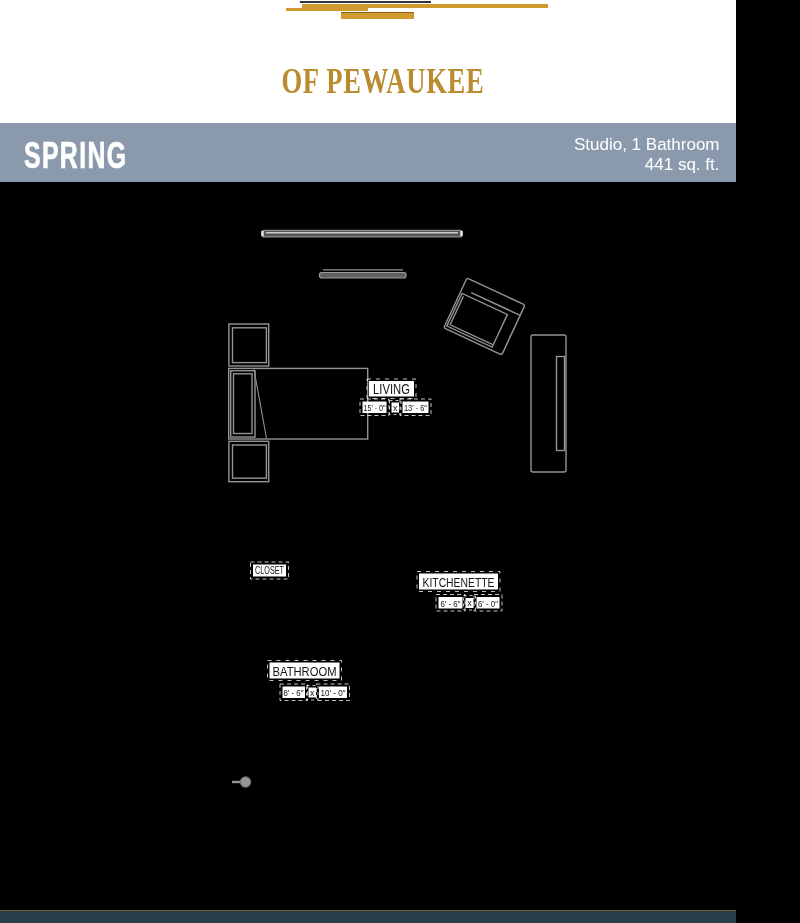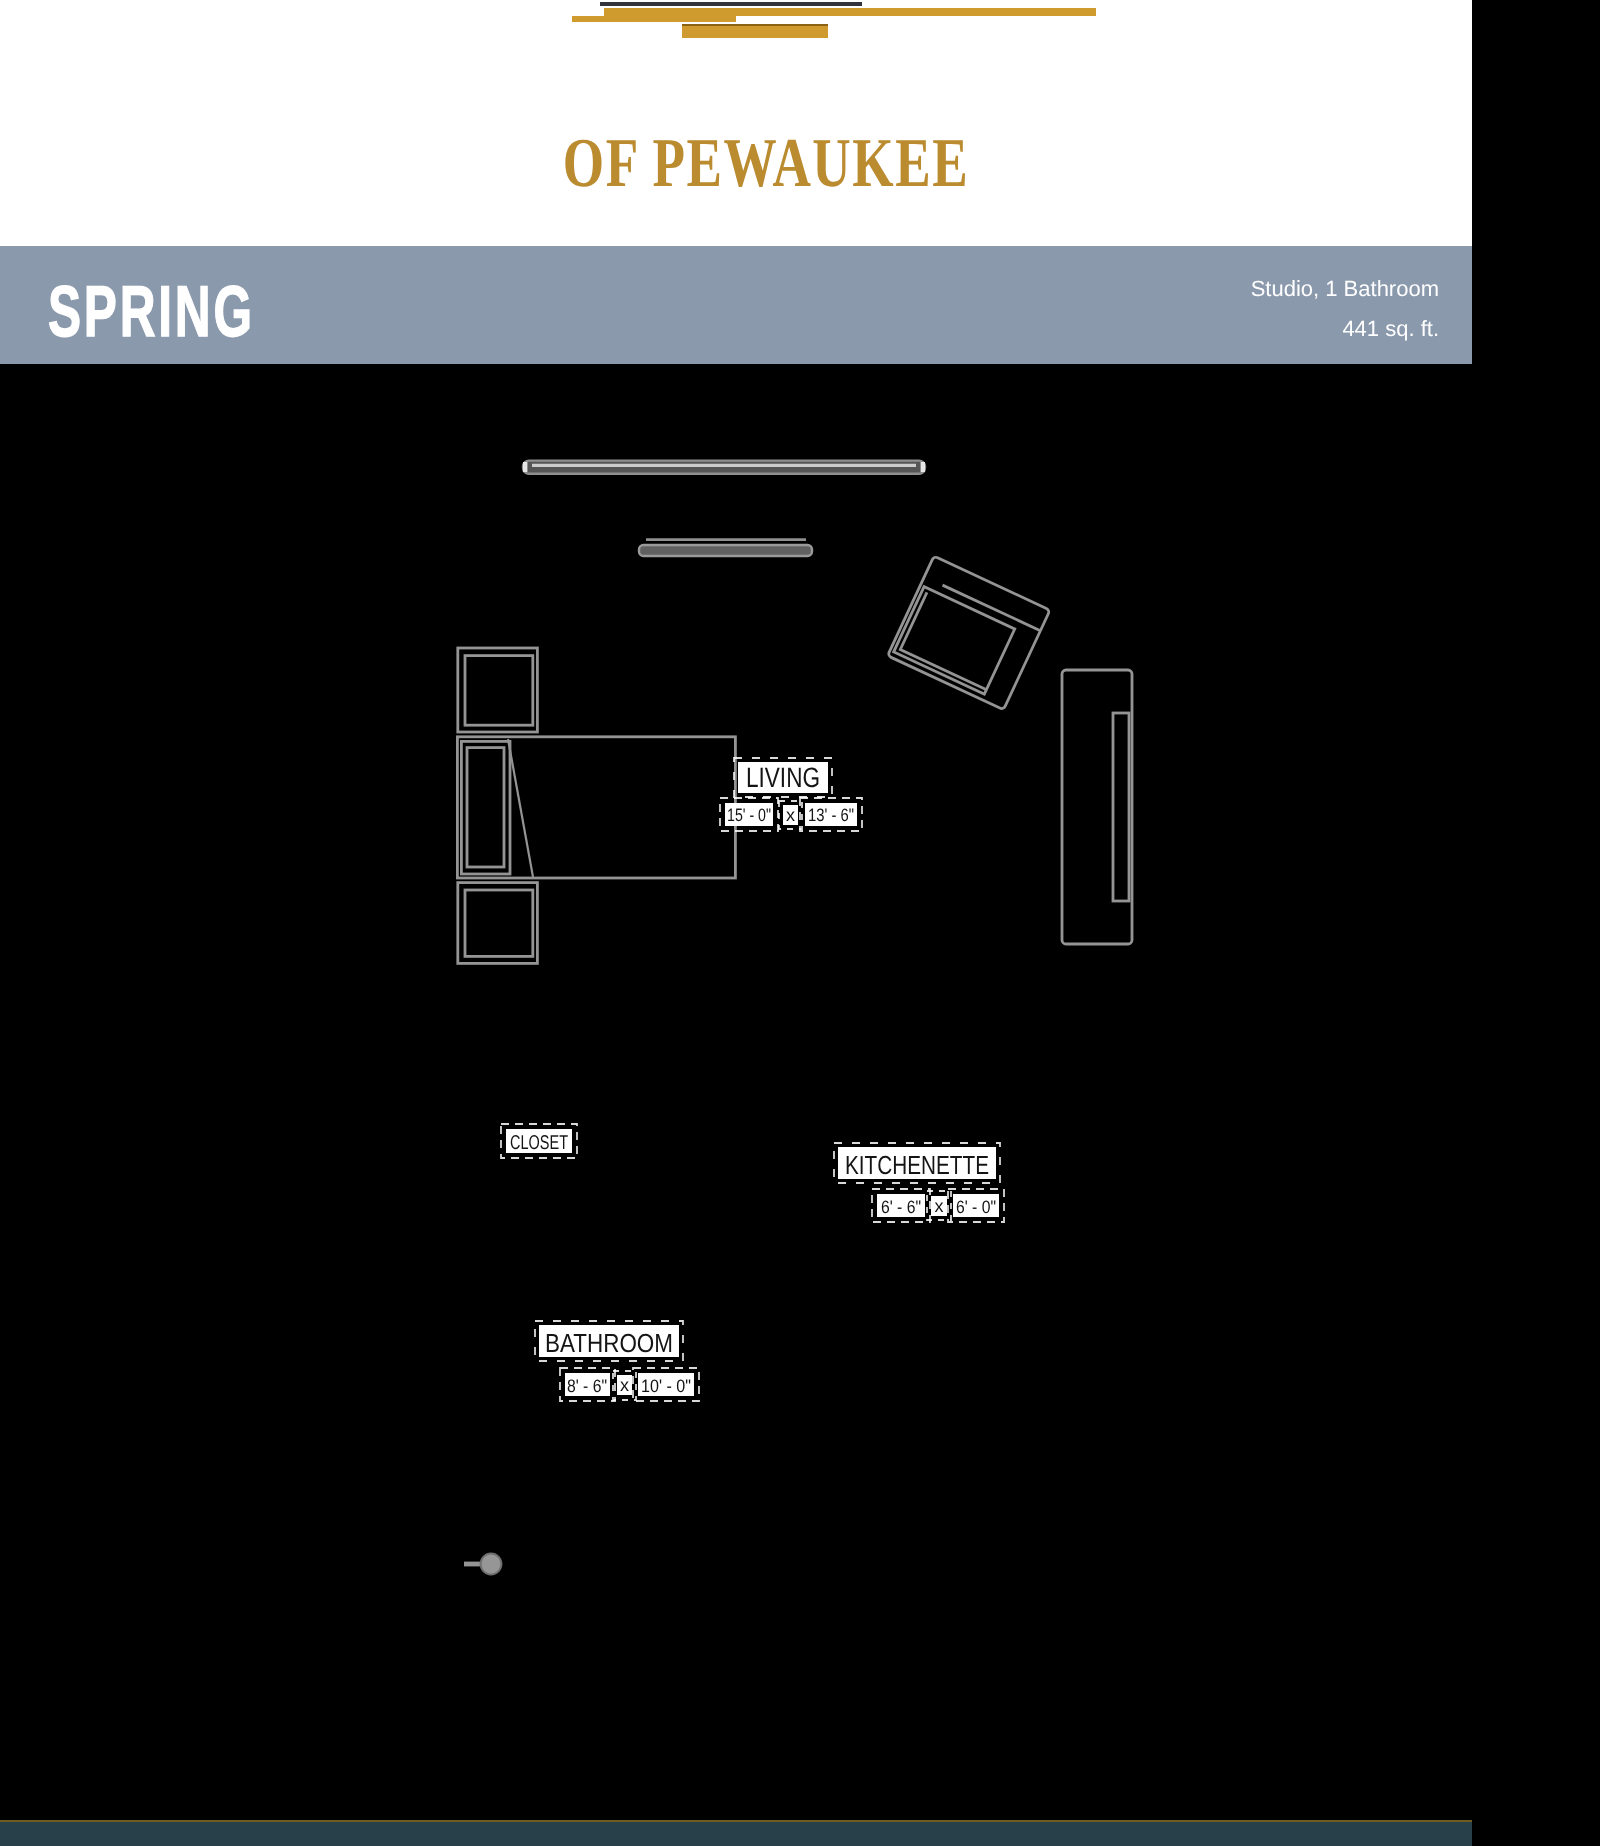--- a/index.html
+++ b/index.html
@@ -19,21 +19,21 @@
   <div class="abs" style="left:286px;top:8px;width:82px;height:2.5px;background:#cf9b2e;"></div>
 
   <div class="abs" style="left:341px;top:11.5px;width:73px;height:6px;background:#cf9b2e;border-top:1px solid #8a6414;"></div>
 
   <div class="abs" style="left:382.5px;top:62px;font-family:'Liberation Serif',serif;font-weight:bold;font-size:35px;letter-spacing:1px;color:#bb8b2f;transform:translateX(-50%) scaleX(0.76);white-space:nowrap;">OF PEWAUKEE</div>
 
   <div class="abs" style="left:0;top:123px;width:800px;height:59px;background:#8b99ad;"></div>
 
   <div class="abs" style="left:24px;top:134.5px;font-weight:bold;font-size:36px;letter-spacing:2px;color:#ffffff;-webkit-text-stroke:0.7px #ffffff;transform:scaleX(0.689);transform-origin:0 0;">SPRING</div>
 
-  <div class="abs" style="right:16.5px;top:134.5px;width:300px;text-align:right;font-size:11px;line-height:20.5px;color:#ffffff;">Studio, 1 Bathroom<br>441 sq. ft.</div>
+  <div class="abs" style="right:16.5px;top:134.5px;width:300px;text-align:right;font-size:17px;line-height:20.5px;color:#ffffff;">Studio, 1 Bathroom<br>441 sq. ft.</div>
 
   <svg class="abs" style="left:0;top:0;" width="800" height="923" viewBox="0 0 800 923">
     <g fill="none" stroke="#949494" stroke-width="1.4">
 
       <g>
         <rect x="261.5" y="230.3" width="201" height="6.6" rx="3" fill="#555555" stroke="#8f8f8f" stroke-width="1.2"></rect>
         <line x1="266" y1="232.7" x2="458" y2="232.7" stroke="#cccccc" stroke-width="1.6"></line>
         <rect x="261.5" y="231" width="2.2" height="5" fill="#e6e6e6" stroke="none"></rect>
         <rect x="460.3" y="231" width="2.2" height="5" fill="#e6e6e6" stroke="none"></rect>
       </g>

